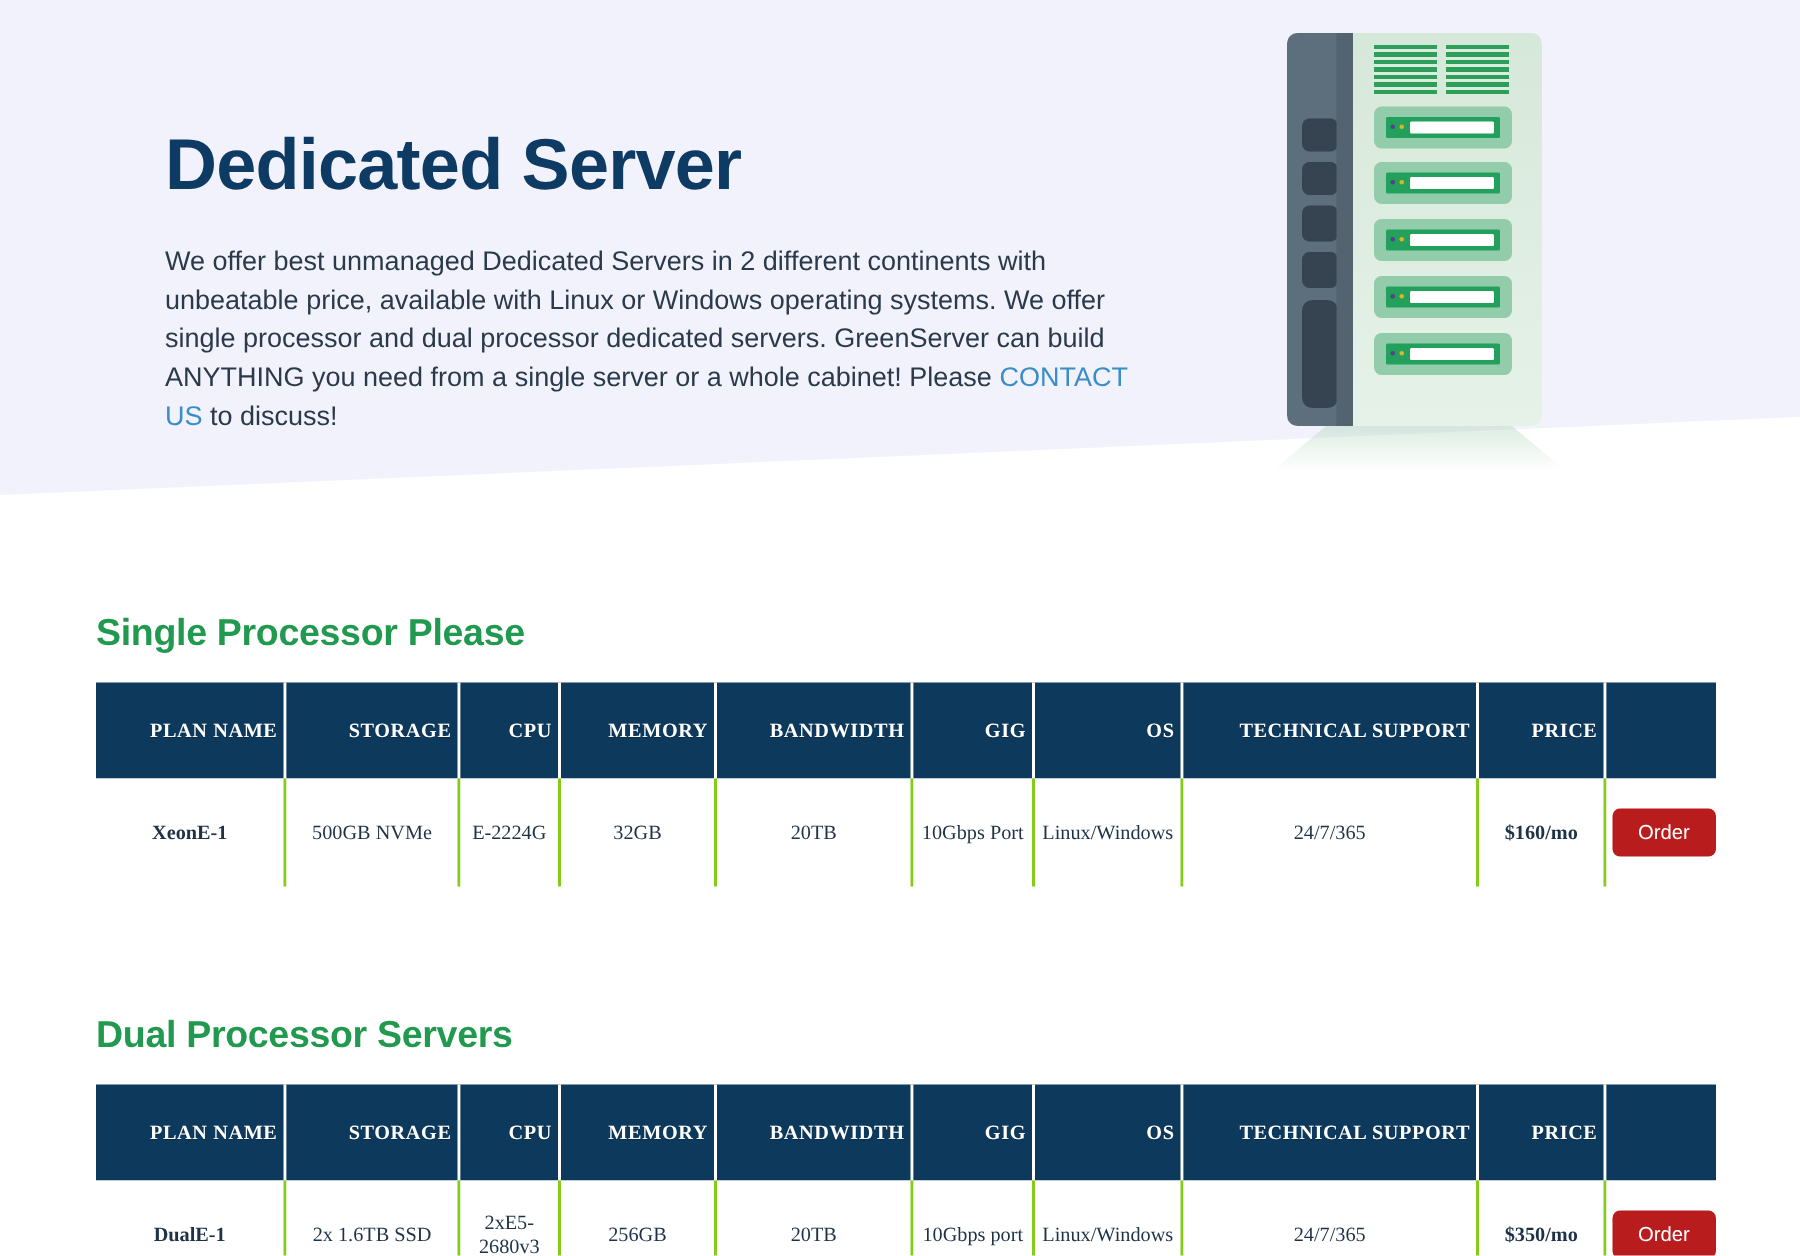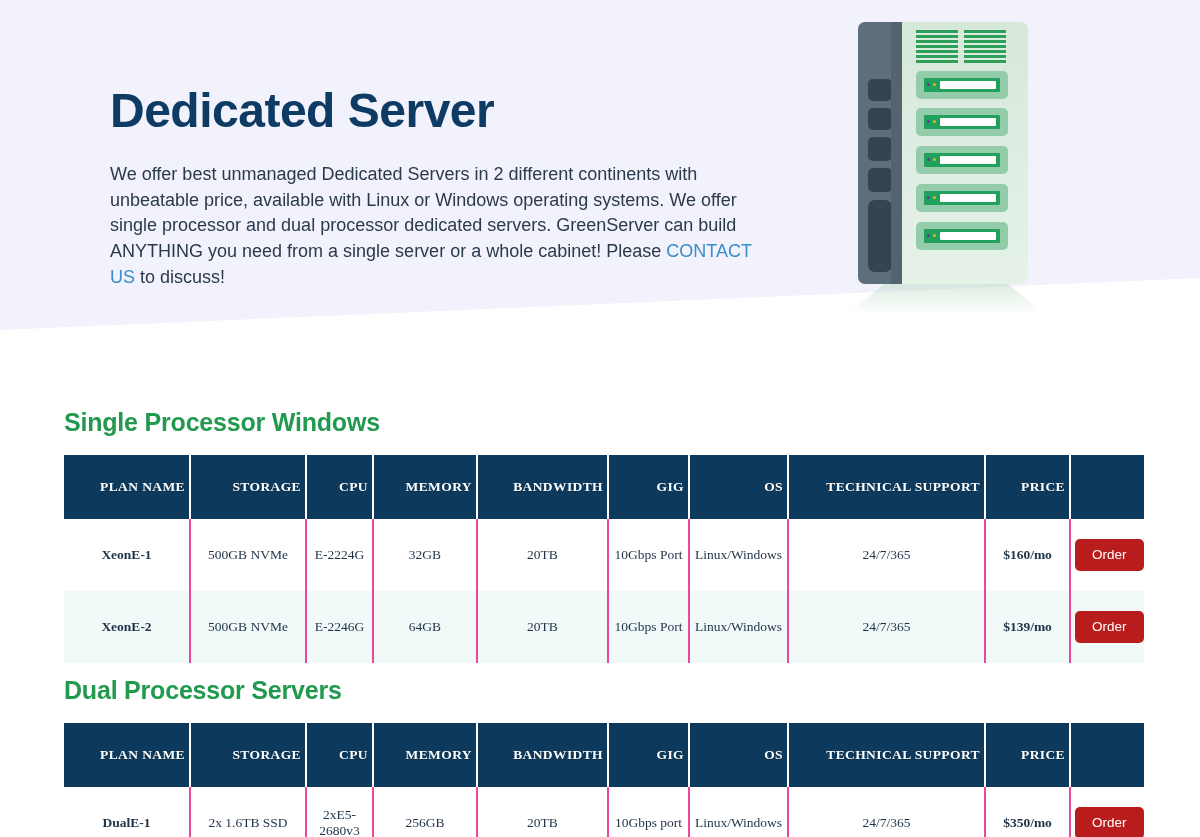--- a/index.html
+++ b/index.html
@@ -214,21 +214,21 @@
   .plan-table thead th:last-child { border-right: none; }
 
   .plan-table tbody td {
     font-family: "Liberation Serif", serif;
     font-size: 13.5px;
     color: #1e3247;
     text-align: center;
     height: 72px;
     padding: 0 4px;
     vertical-align: middle;
-    border-right: 2px solid #ec4899;
+    border-right: 2px solid #84cc16;
   }
   .plan-table tbody td:last-child { border-right: none; }
   .plan-table tbody tr.odd td  { background: #ffffff; }
   .plan-table tbody tr.even td { background: #f2f9f9; }
 
   td.plan-name  { font-weight: bold; }
   td.price-cell { font-weight: bold; }
 
   .order-btn {
     display: inline-block;
@@ -313,21 +313,21 @@
           <div class="led l1"></div>
           <div class="led l2"></div>
           <div class="bar"></div>
         </div>
       </div>
     </div>
   </div>
 </div>
 
 <div class="section" style="top:408px;">
-  <h2 class="section-title">Single Processor Windows</h2>
+  <h2 class="section-title">Single Processor Please</h2>
   <table class="plan-table">
     <colgroup>
       <col class="c-plan">
         <col class="c-stor">
         <col class="c-cpu">
         <col class="c-mem">
         <col class="c-band">
       <col class="c-gig">
         <col class="c-os">
         <col class="c-tech">
@@ -352,34 +352,20 @@
       <tr class="odd">
         <td class="plan-name">XeonE-1</td>
         <td>500GB NVMe</td>
         <td>E-2224G</td>
         <td>32GB</td>
         <td>20TB</td>
         <td>10Gbps Port</td>
         <td>Linux/Windows</td>
         <td>24/7/365</td>
         <td class="price-cell">$160/mo</td>
-        <td>
-          <button class="order-btn">Order</button>
-        </td>
-      </tr>
-      <tr class="even">
-        <td class="plan-name">XeonE-2</td>
-        <td>500GB NVMe</td>
-        <td>E-2246G</td>
-        <td>64GB</td>
-        <td>20TB</td>
-        <td>10Gbps Port</td>
-        <td>Linux/Windows</td>
-        <td>24/7/365</td>
-        <td class="price-cell">$139/mo</td>
         <td>
           <button class="order-btn">Order</button>
         </td>
       </tr>
     </tbody>
   </table>
 </div>
 
 <div class="section" style="top:676px;">
   <h2 class="section-title">Dual Processor Servers</h2>

